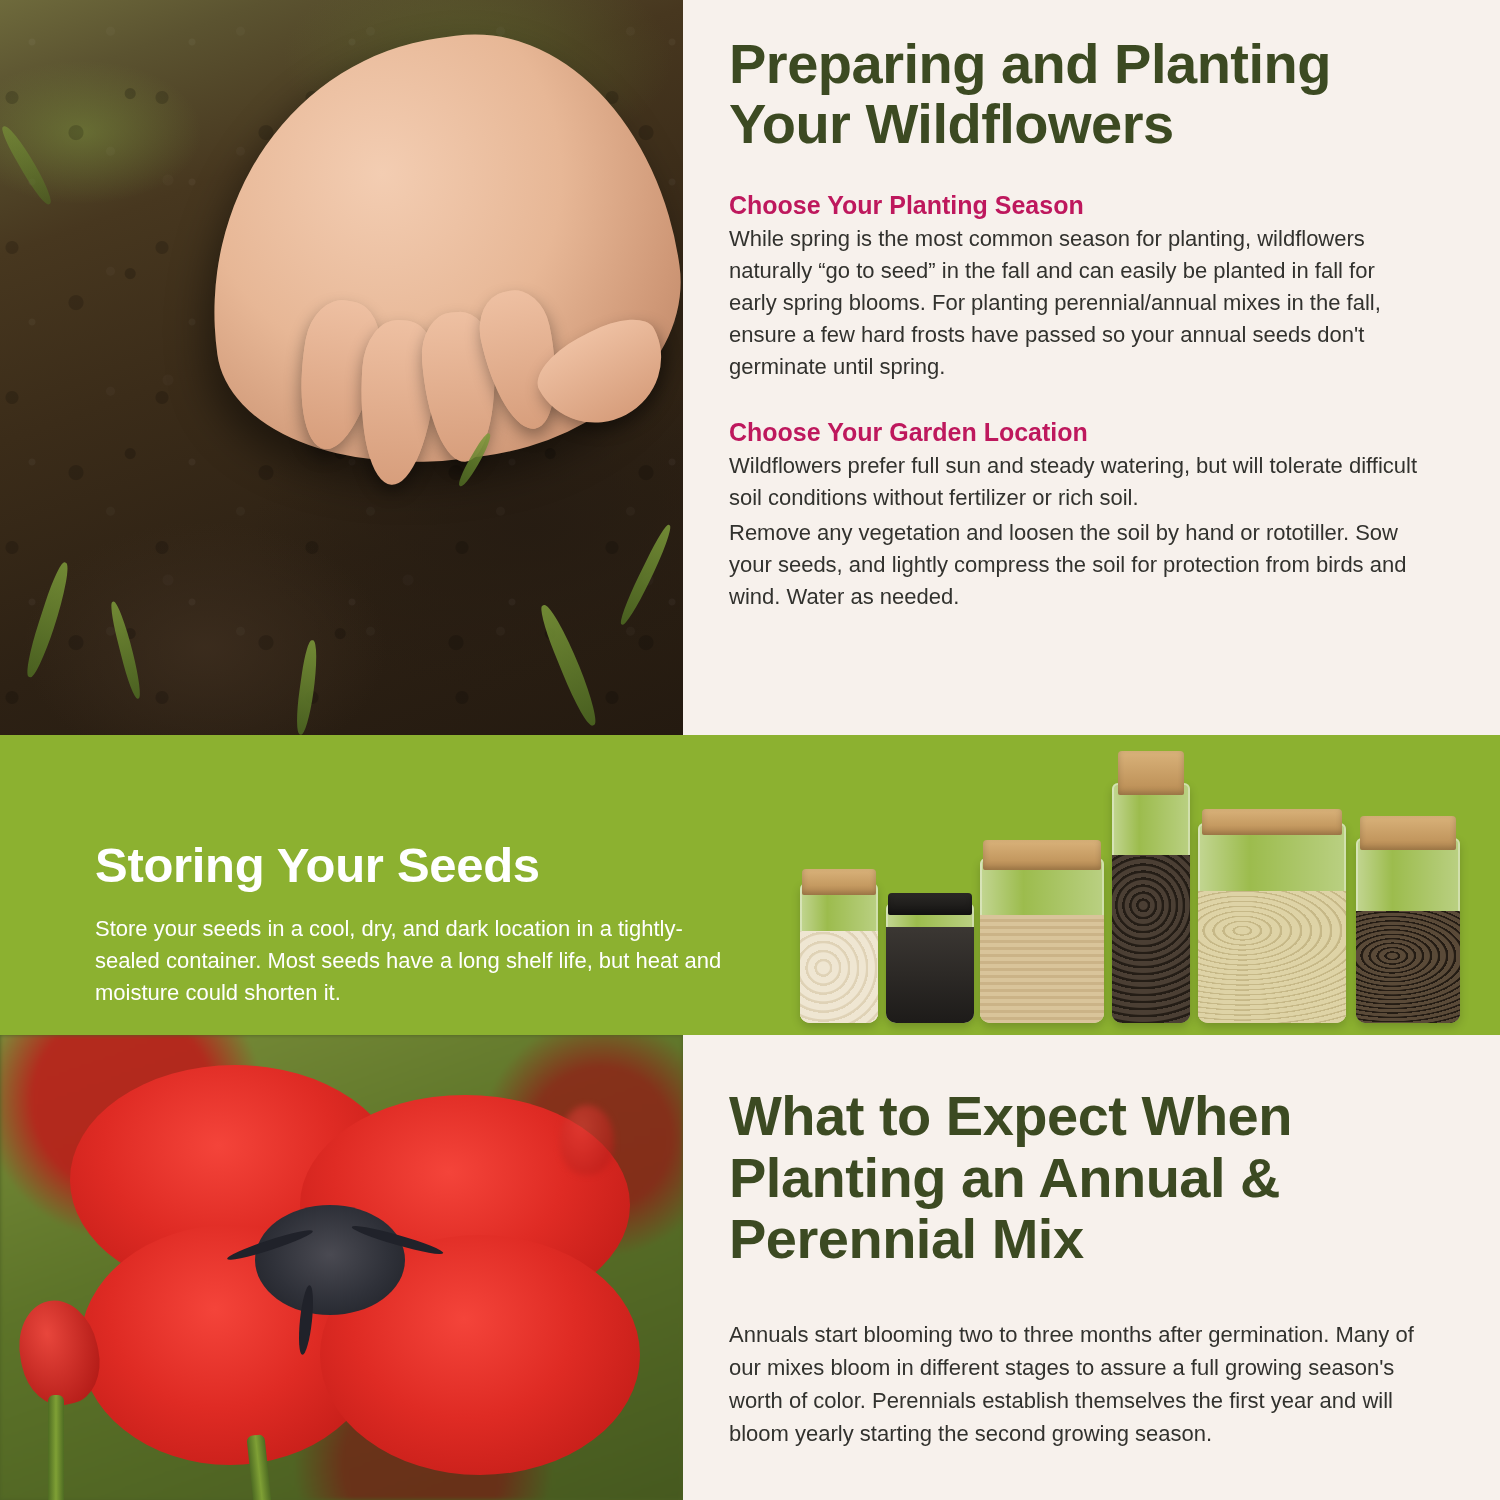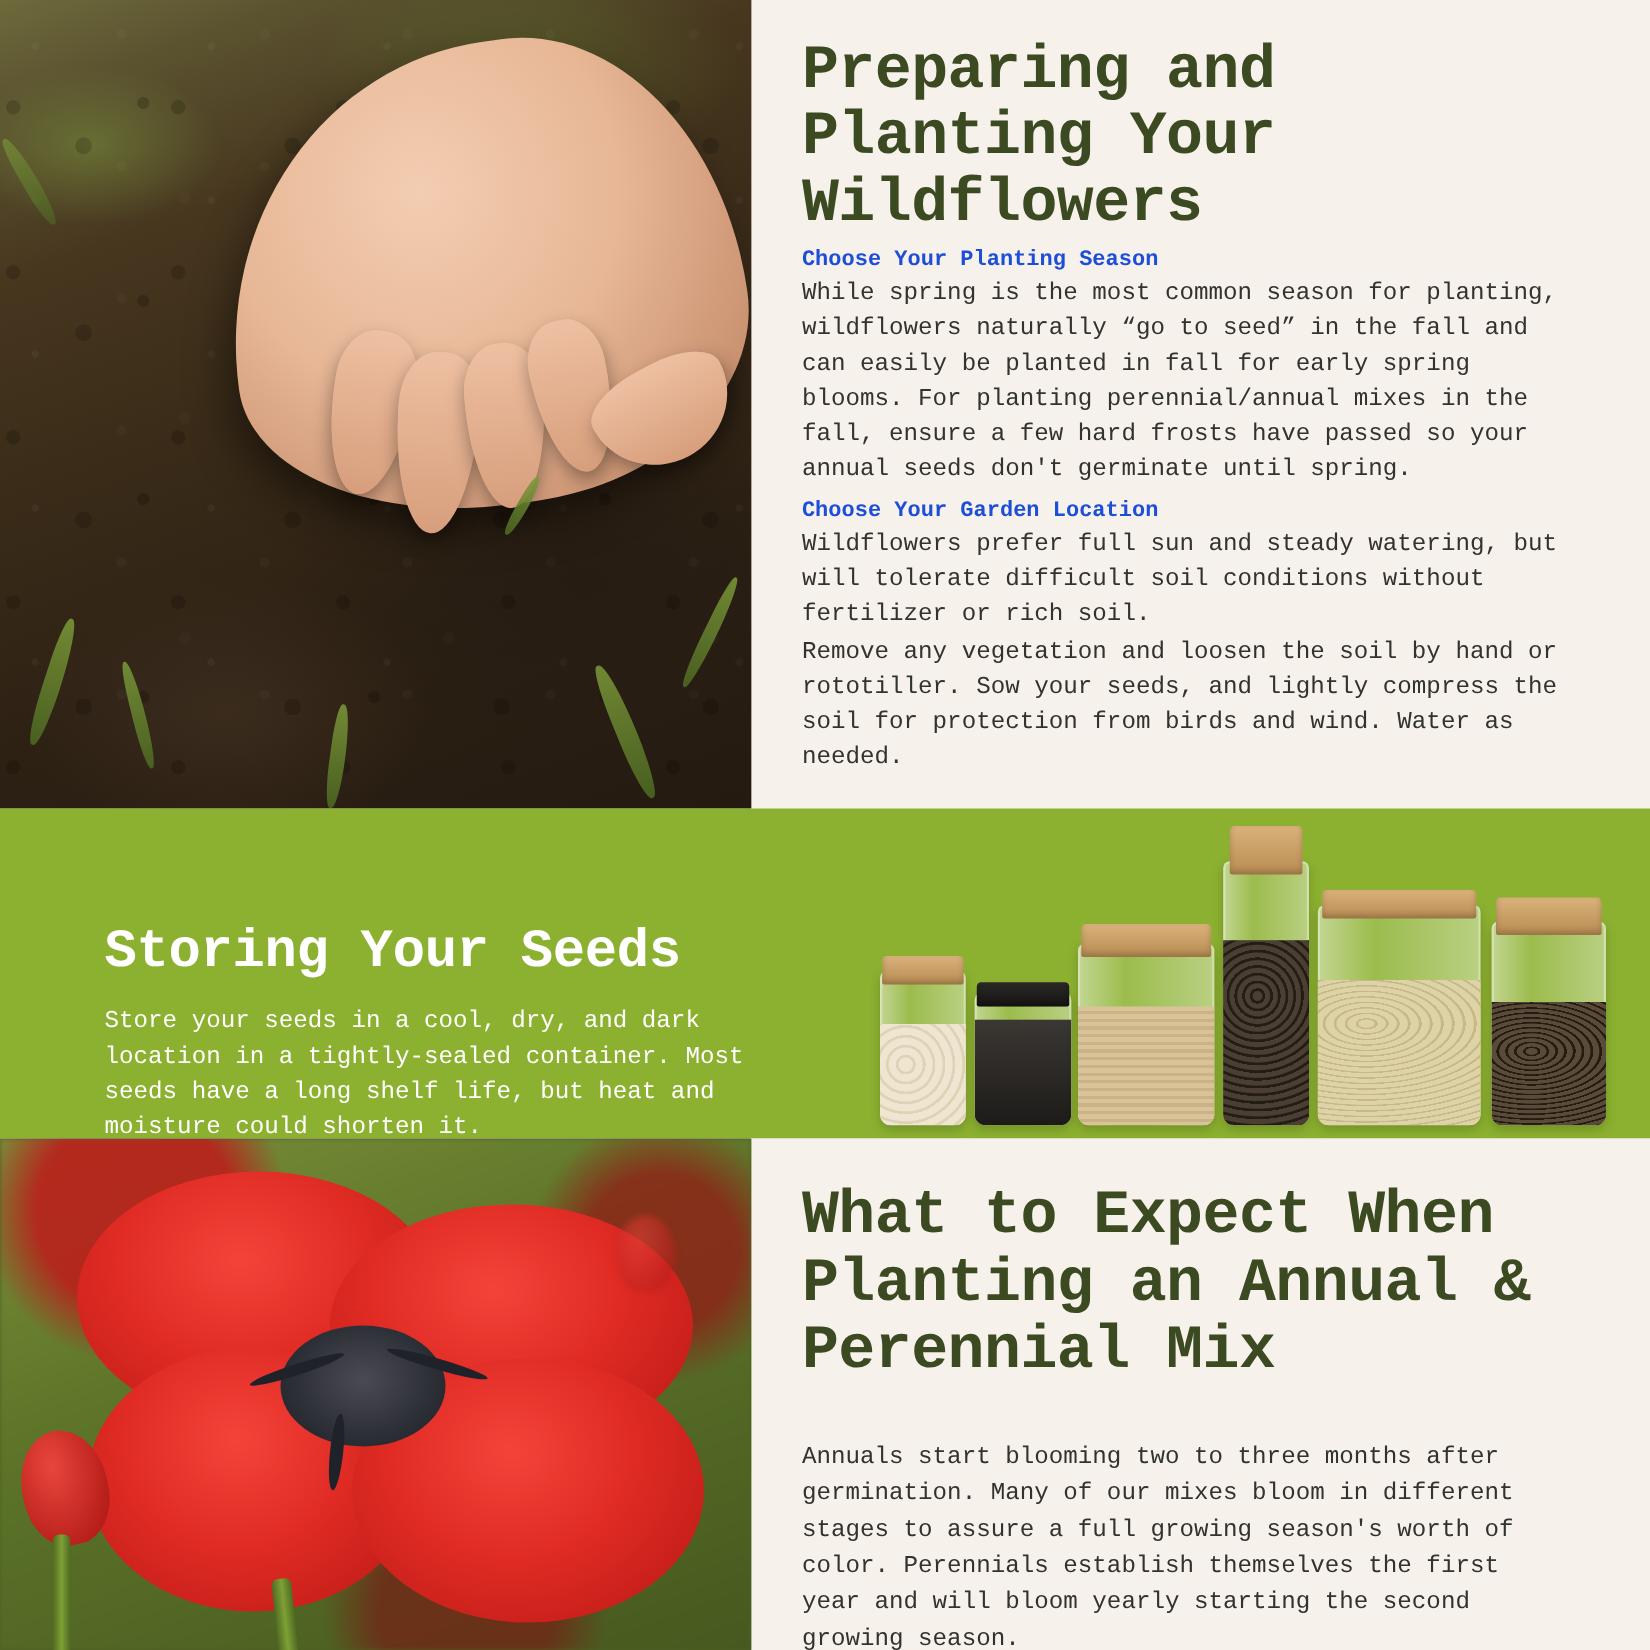--- a/index.html
+++ b/index.html
@@ -2,21 +2,21 @@
 <html><head>
 <meta charset="utf-8">
 <style>
   * { box-sizing: border-box; margin: 0; padding: 0; }
   html, body {
     width: 1500px; height: 1500px;
     font-family: "Liberation Sans", sans-serif;
     background: #f7f1ec;
     overflow: hidden;
   }
-  .page { position: relative; width: 1500px; height: 1106px; font-family: Liberation Mono, monospace; }
+  .page { position: relative; width: 1500px; height: 1106px; }
 
   
   .sec1 { position: absolute; left: 0; top: 0; width: 1500px; height: 735px; display: flex; background: #f7f1ec; }
   .photo-soil {
     width: 683px; height: 735px; position: relative; overflow: hidden;
     background: #3a2a1c;
   }
   .soil-bg {
     position: absolute; inset: 0;
     background:
@@ -47,21 +47,21 @@
   .finger {
     position: absolute; background: linear-gradient(180deg,#eec0a2,#d79e7c);
     border-radius: 45% 45% 50% 50% / 30% 30% 70% 70%;
     box-shadow: 0 8px 16px rgba(0,0,0,0.35);
   }
 
   .sec1-text { width: 817px; height: 735px; padding: 34px 78px 0 46px; }
   .h-main {
     font-size: 56px; line-height: 1.08; font-weight: 700; color: #3c4a22; letter-spacing: -0.5px;
   }
-  .sub-h { margin-top: 10px; font-size: 20px; font-weight: 700; color: #1d4ed8; }
+  .sub-h { margin-top: 36px; font-size: 25px; font-weight: 700; color: #be185d; }
   .body-p { margin-top: 3px; font-size: 22px; line-height: 1.45; color: #32322e; }
 
   
   .sec2 { position: absolute; left: 0; top: 735px; width: 1500px; height: 300px; background: #8cb130; display: flex; }
   .sec2-text { width: 800px; padding: 58px 60px 0 95px; }
   .h-white { font-size: 49px; font-weight: 700; color: #ffffff; letter-spacing: -0.3px; margin-top: 44px; }
   .p-white { margin-top: 20px; font-size: 22px; line-height: 1.45; color: #ffffff; }
   .jars { position: relative; width: 700px; height: 300px; }
   .jar { position: absolute; bottom: 12px; border-radius: 6px 6px 10px 10px; overflow: hidden;
          background: linear-gradient(90deg, rgba(255,255,255,.48), rgba(255,255,255,.14) 35%, rgba(255,255,255,.40) 100%);
@@ -80,21 +80,21 @@
       linear-gradient(160deg, #7b8f3a 0%, #5d7429 40%, #46591f 100%);
     filter: blur(2px);
   }
   .petal { position: absolute; background: radial-gradient(ellipse at 45% 35%, #f4443a 0%, #df2b24 45%, #b81713 100%); border-radius: 50%; }
   .poppy-center { position: absolute; left: 255px; top: 170px; width: 150px; height: 110px;
     background: radial-gradient(ellipse at 50% 45%, #4a4a52 0%, #2f3139 55%, #1d1f25 100%); border-radius: 50%; }
   .stamen { position: absolute; background: #20222a; border-radius: 50%; }
   .bud { position: absolute; background: radial-gradient(ellipse at 40% 30%, #e8463c, #a8120f); border-radius: 50% 50% 45% 45%; }
   .stem { position: absolute; background: linear-gradient(90deg,#4e6b22,#7fa035,#4e6b22); border-radius: 6px; }
 
-  .sec3-text { width: 817px; padding: 40px 78px 0 46px; }
+  .sec3-text { width: 817px; padding: 50px 78px 0 46px; }
   .h-main2 { font-size: 56px; line-height: 1.1; font-weight: 700; color: #3c4a22; letter-spacing: -0.5px; }
   .p3 { margin-top: 48px; font-size: 22px; line-height: 1.5; color: #32322e; }
 </style>
 </head>
 <body>
 
 <div class="page">
 
   <div class="sec1">
 

